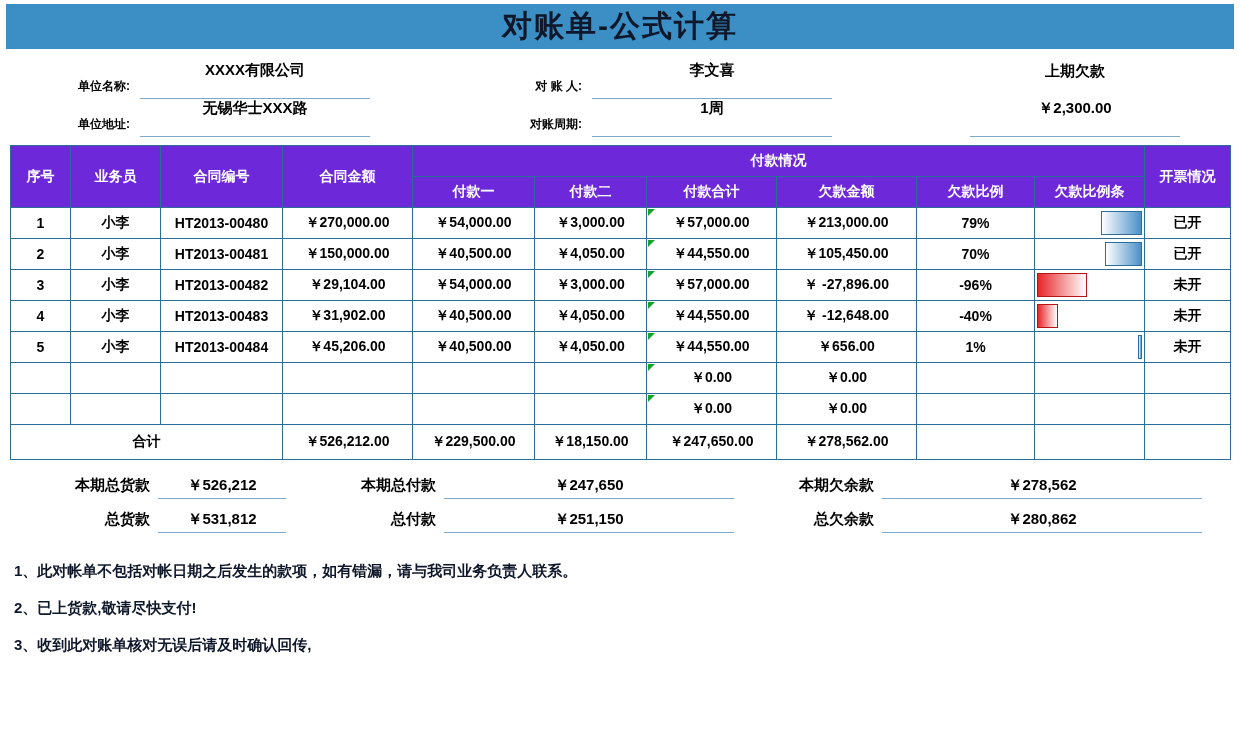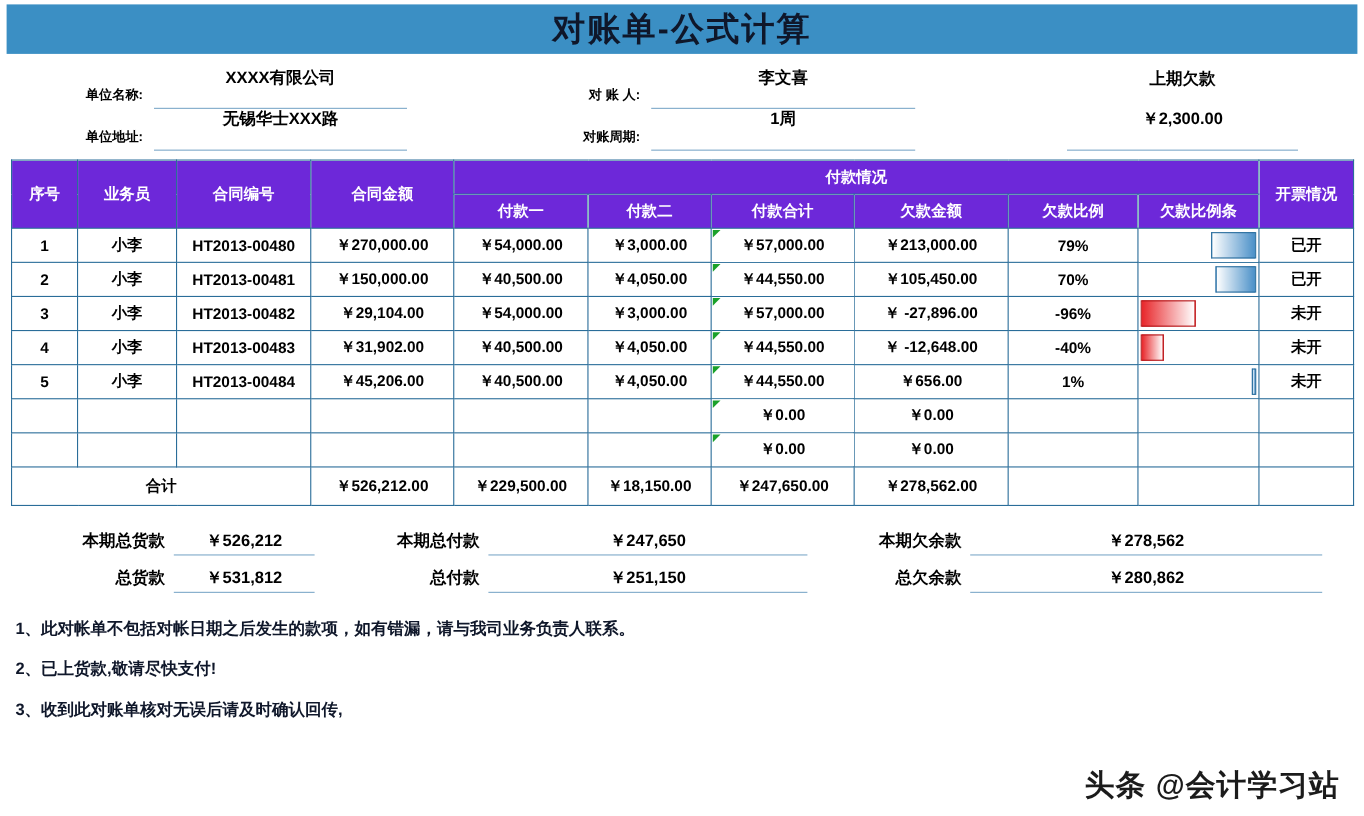--- a/index.html
+++ b/index.html
@@ -135,21 +135,21 @@
     background: linear-gradient(to left, #ffffff, #e8262a);
     border-color: #b51418;
   }
 
   
   .summary {
     margin: 16px 10px 0 10px;
   }
   .sum-row {
     display: flex;
-    align-items: center;
+    align-items: flex-start;
     height: 34px;
   }
   .sum-lbl {
     font-weight: bold;
     font-size: 15px;
     text-align: right;
     padding-right: 8px;
     padding-bottom: 3px;
     white-space: nowrap;
   }
@@ -383,14 +383,13 @@
       <div class="sum-val sv3">￥280,862</div>
     </div>
   </div>
 
   <div class="notes" id="notes">
       <div class="note">1、此对帐单不包括对帐日期之后发生的款项，如有错漏，请与我司业务负责人联系。</div>
       <div class="note">2、已上货款,敬请尽快支付!</div>
       <div class="note">3、收到此对账单核对无误后请及时确认回传,</div>
     </div>
 
-  <div class="watermark">头条 @会计学习站</div>
 </div>
 
 </body></html>

